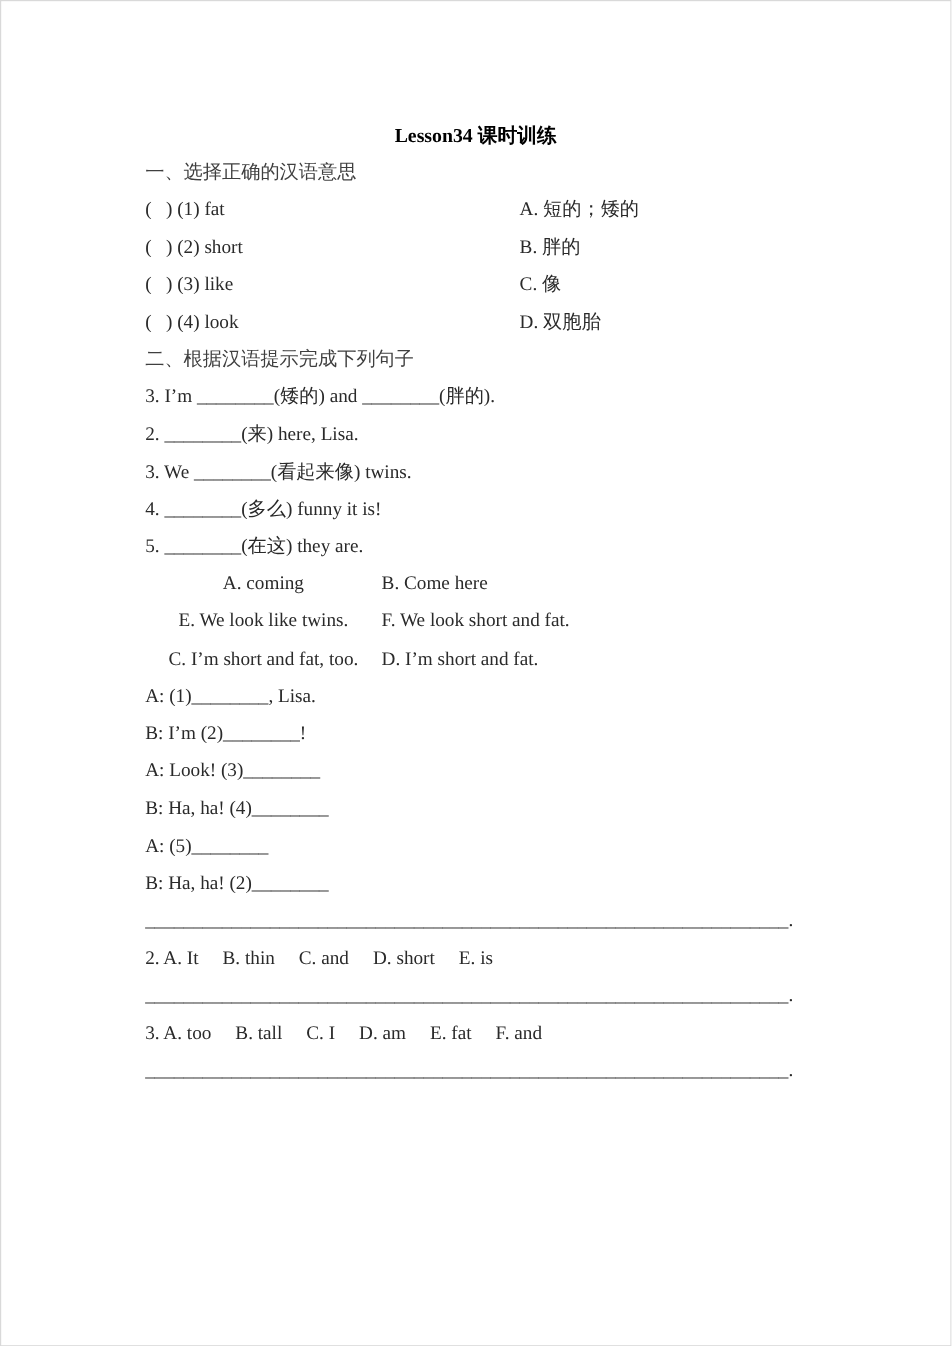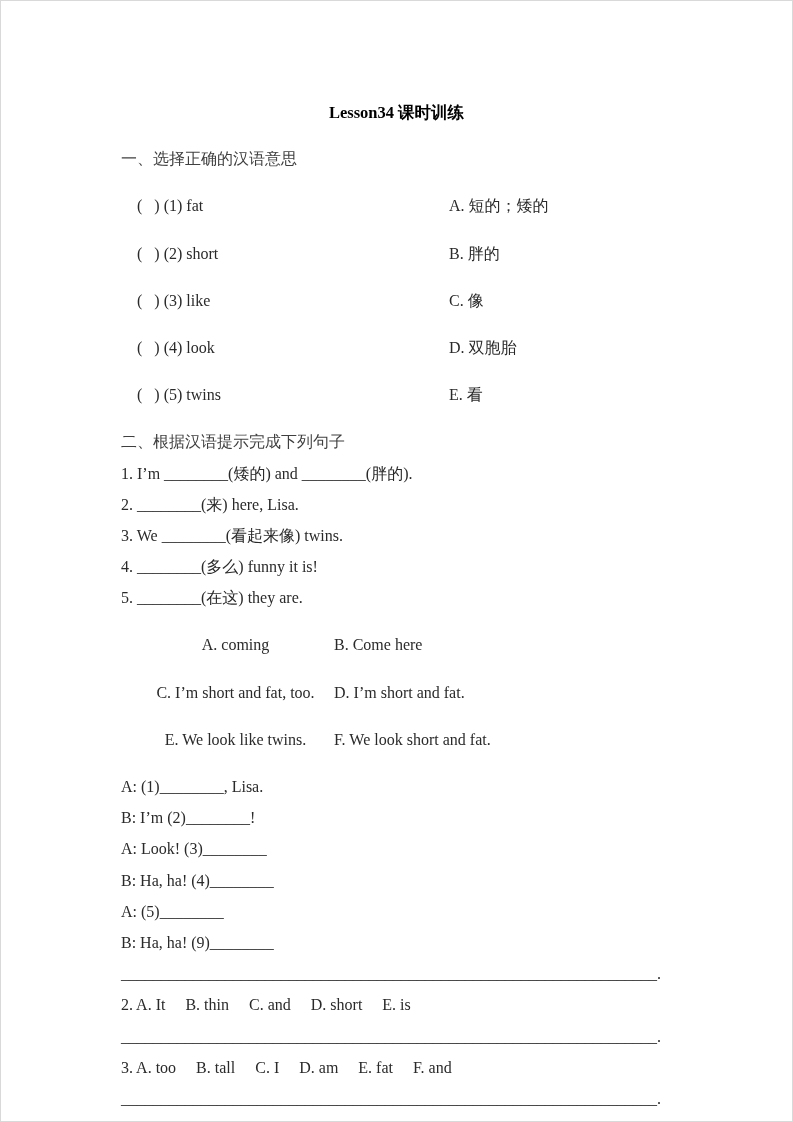--- a/index.html
+++ b/index.html
@@ -27,25 +27,24 @@
     white-space: pre;
   }
   .title {
     font-size: 16.5px;
     font-weight: bold;
     color: #000000;
     text-align: center;
   }
   .heading {
     color: #3f3f3f;
-    margin-top: 15px;
   }
   .row2 {
     display: flex;
-    margin: 16px;
+    margin: 0;
     height: 31.2px;
     line-height: 31.2px;
   }
   .row2 > span {
     white-space: pre;
   }
   .s1-left { width: 312px; }
   .s3-left { width: 197px; text-align: center; }
   .answer-line {
     letter-spacing: 0;
@@ -69,52 +68,48 @@
     <span>B. 胖的</span>
   </div>
   <div class="row2">
     <span class="s1-left">(   ) (3) like</span>
     <span>C. 像</span>
   </div>
   <div class="row2">
     <span class="s1-left">(   ) (4) look</span>
     <span>D. 双胞胎</span>
   </div>
-  <div class="row2">
-    <span class="s1-left">(   ) (5) twins</span>
-    <span>E. 看</span>
-  </div>
 
   <p class="tline heading">二、根据汉语提示完成下列句子</p>
-  <p class="tline">1. I’m ________(矮的) and ________(胖的).</p>
+  <p class="tline">3. I’m ________(矮的) and ________(胖的).</p>
   <p class="tline">2. ________(来) here, Lisa.</p>
   <p class="tline">3. We ________(看起来像) twins.</p>
   <p class="tline">4. ________(多么) funny it is!</p>
   <p class="tline">5. ________(在这) they are.</p>
 
 
   <div class="row2">
     <span class="s3-left">A. coming</span>
     <span>B. Come here</span>
   </div>
   <div class="row2">
+    <span class="s3-left">E. We look like twins.</span>
+    <span>F. We look short and fat.</span>
+  </div>
+  <div class="row2">
     <span class="s3-left">C. I’m short and fat, too.</span>
     <span>D. I’m short and fat.</span>
-  </div>
-  <div class="row2">
-    <span class="s3-left">E. We look like twins.</span>
-    <span>F. We look short and fat.</span>
   </div>
 
   <p class="tline">A: (1)________, Lisa.</p>
   <p class="tline">B: I’m (2)________!</p>
   <p class="tline">A: Look! (3)________</p>
   <p class="tline">B: Ha, ha! (4)________</p>
   <p class="tline">A: (5)________</p>
-  <p class="tline">B: Ha, ha! (9)________</p>
+  <p class="tline">B: Ha, ha! (2)________</p>
 
 
   <p class="tline answer-line">___________________________________________________________________.</p>
 
   <p class="tline">2. A. It     B. thin     C. and     D. short     E. is</p>
   <p class="tline answer-line">___________________________________________________________________.</p>
 
   <p class="tline">3. A. too     B. tall     C. I     D. am     E. fat     F. and</p>
   <p class="tline answer-line">___________________________________________________________________.</p>
 

